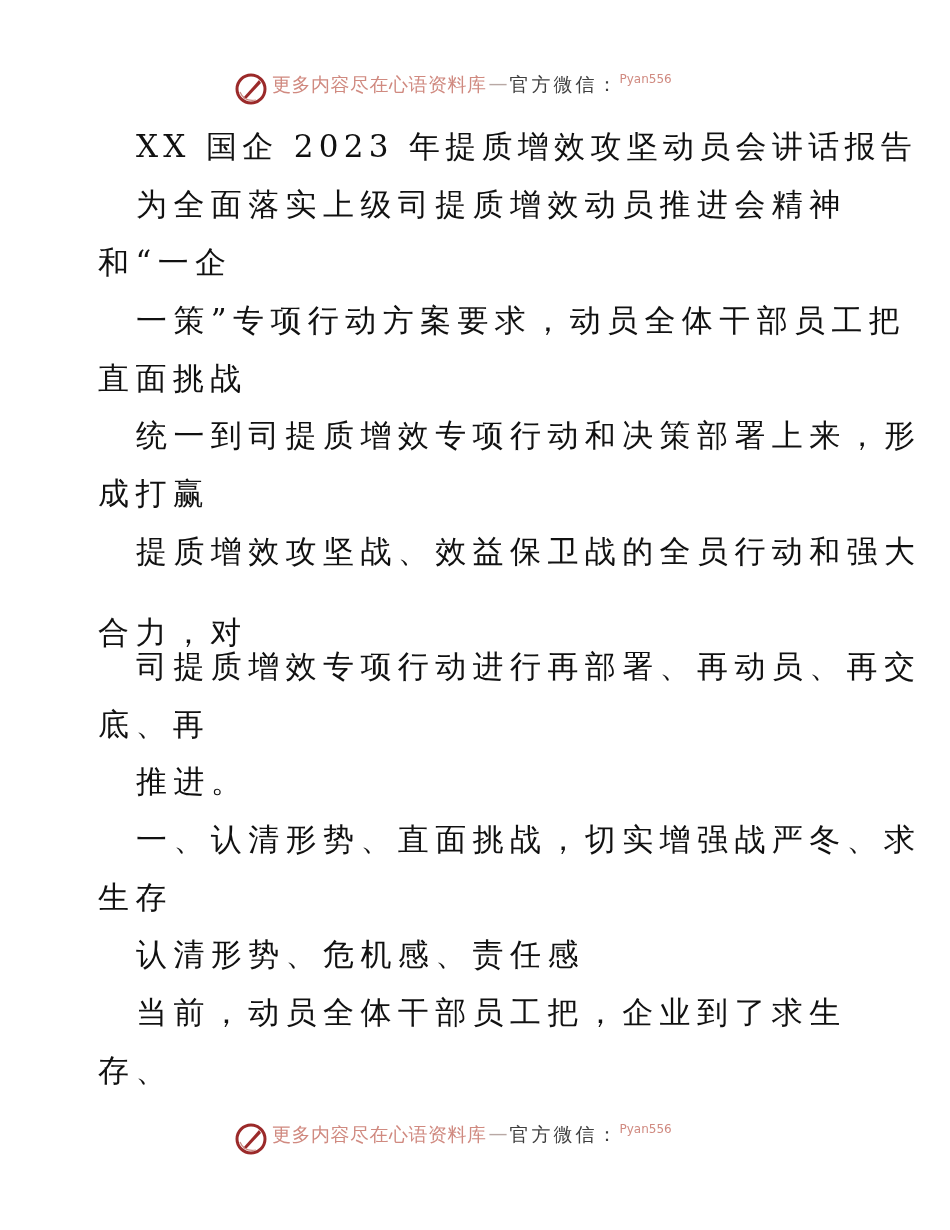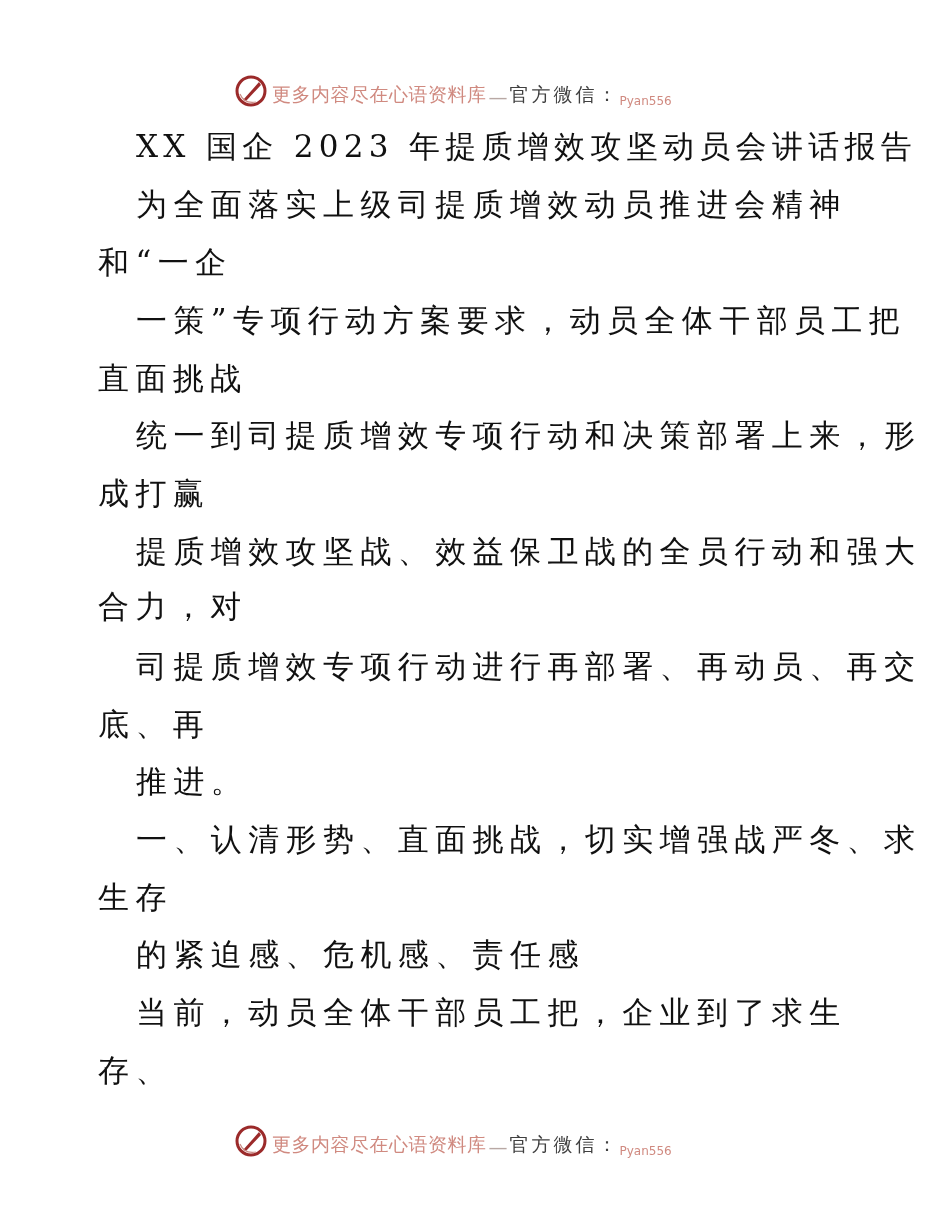--- a/index.html
+++ b/index.html
@@ -3,21 +3,21 @@
   <meta charset="utf-8">
   <style>
     html, body { margin: 0; padding: 0; background: #ffffff; }
     body {
       width: 950px; height: 1230px; position: relative; overflow: hidden;
       font-family: "DejaVu Serif", "Liberation Serif", serif;
       color: #111;
     }
     .watermark {
       position: absolute; left: 234px; width: 480px; height: 36px;
-      display: flex; align-items: flex-end;
+      display: flex; align-items: flex-start;
       font-family: "DejaVu Sans", "Liberation Sans", sans-serif;
       font-size: 19px; white-space: nowrap;
     }
     .watermark.top { top: 72px; }
     .watermark.bottom { top: 1122px; }
     .wm-logo { width: 34px; height: 34px; margin-right: 4px; flex: 0 0 auto; }
     .wm-main { color: #d08a80; letter-spacing: 0.5px; }
     .wm-dash { color: #b8a8a4; margin: 0 2px; }
     .wm-label { color: #404040; letter-spacing: 3px; }
     .wm-id { color: #d08a80; font-size: 12px; }
@@ -48,27 +48,27 @@
 
 <div class="page-body">
   <div class="line indent title" style="top:128px">XX 国企 2023 年提质增效攻坚动员会讲话报告</div>
   <div class="line indent" style="top:186px">为全面落实上级司提质增效动员推进会精神</div>
   <div class="line flush" style="top:244px">和“一企</div>
   <div class="line indent" style="top:302px">一策”专项行动方案要求，动员全体干部员工把</div>
   <div class="line flush" style="top:360px">直面挑战</div>
   <div class="line indent" style="top:417px">统一到司提质增效专项行动和决策部署上来，形</div>
   <div class="line flush" style="top:475px">成打赢</div>
   <div class="line indent" style="top:533px">提质增效攻坚战、效益保卫战的全员行动和强大</div>
-  <div class="line flush" style="top:588px">合力，对</div>
+  <div class="line flush" style="top:614px">合力，对</div>
   <div class="line indent" style="top:648px">司提质增效专项行动进行再部署、再动员、再交</div>
   <div class="line flush" style="top:706px">底、再</div>
   <div class="line indent" style="top:763px">推进。</div>
   <div class="line indent" style="top:821px">一、认清形势、直面挑战，切实增强战严冬、求</div>
   <div class="line flush" style="top:879px">生存</div>
-  <div class="line indent" style="top:936px">的紧迫感、危机感、责任感</div>
+  <div class="line indent" style="top:936px">认清形势、危机感、责任感</div>
   <div class="line indent" style="top:994px">当前，动员全体干部员工把，企业到了求生</div>
   <div class="line flush" style="top:1052px">存、</div>
 </div>
 
 <div class="watermark bottom">
   <svg class="wm-logo" viewBox="0 0 34 34">
     <circle cx="17" cy="17" r="14" fill="none" stroke="#9b2a2a" stroke-width="3"></circle>
     <path d="M9 26 L25 8 L27 11 L12 27 Z" fill="#9b2a2a"></path>
     <path d="M6 20 Q10 30 22 28" fill="none" stroke="#c98a84" stroke-width="1.2"></path>
   </svg>

